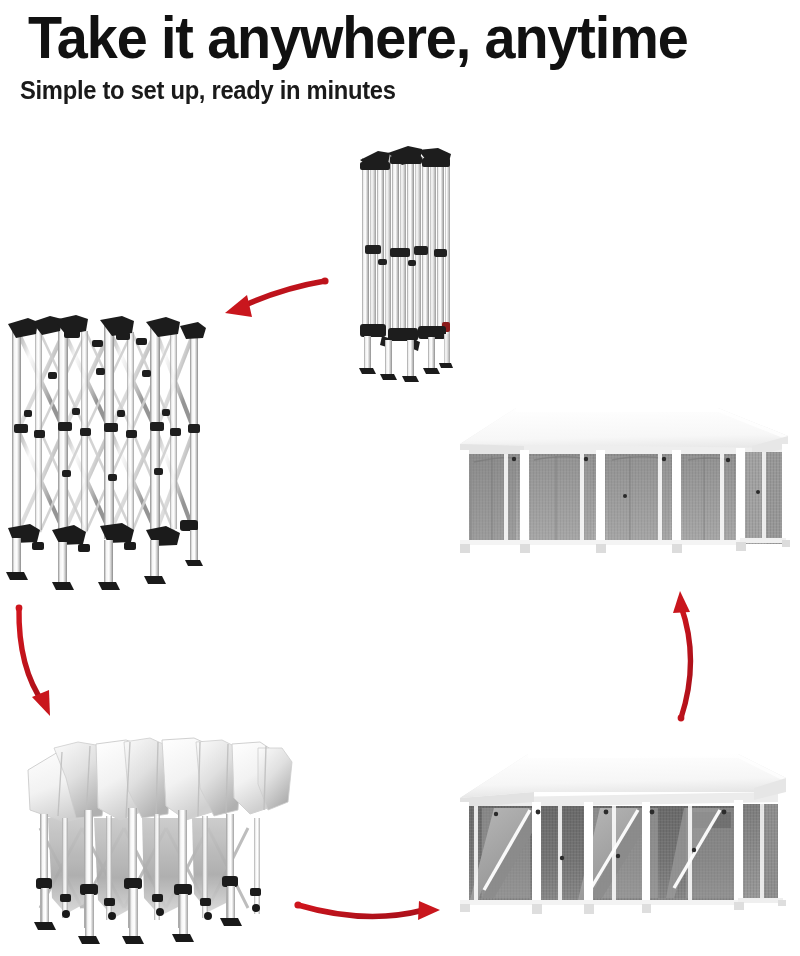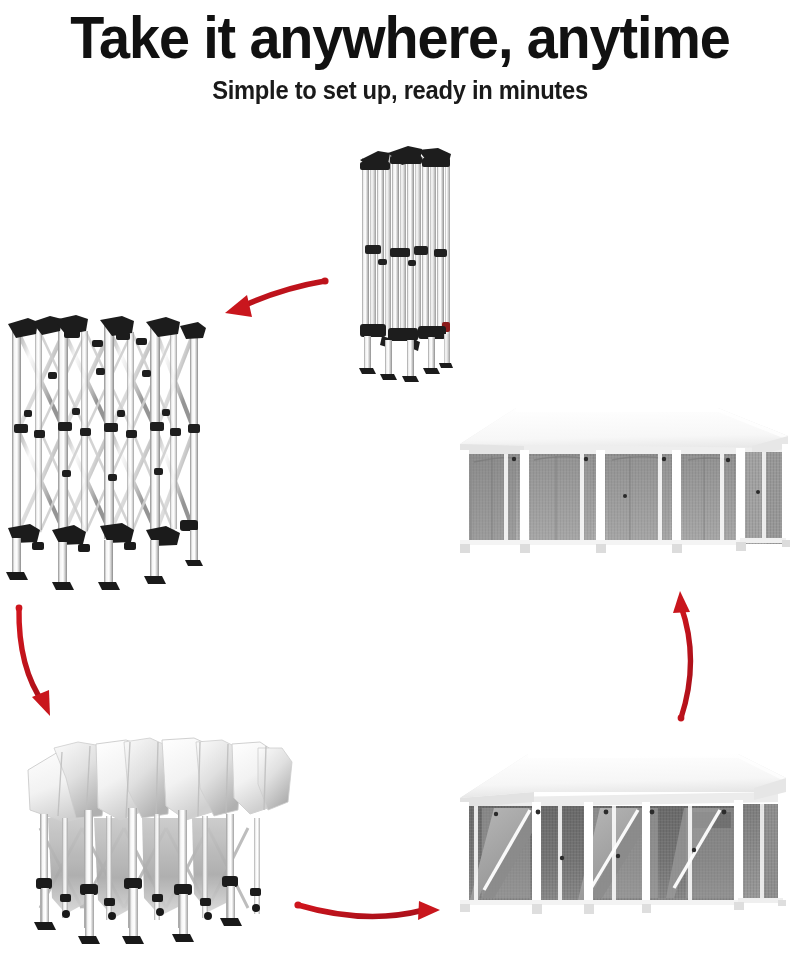--- a/index.html
+++ b/index.html
@@ -15,21 +15,20 @@
     font-family: "Liberation Sans", sans-serif;
     -webkit-font-smoothing: antialiased;
   }
 
   
   .header {
     position: absolute;
     left: 0;
     top: 0;
     width: 800px;
-    text-align: center;
   }
   .headline {
     margin: 0;
     padding: 0;
     color: #111111;
     font-family: "Liberation Sans", sans-serif;
     font-weight: bold;
     font-size: 60px;
     line-height: 64px;
     letter-spacing: -1.2px;

